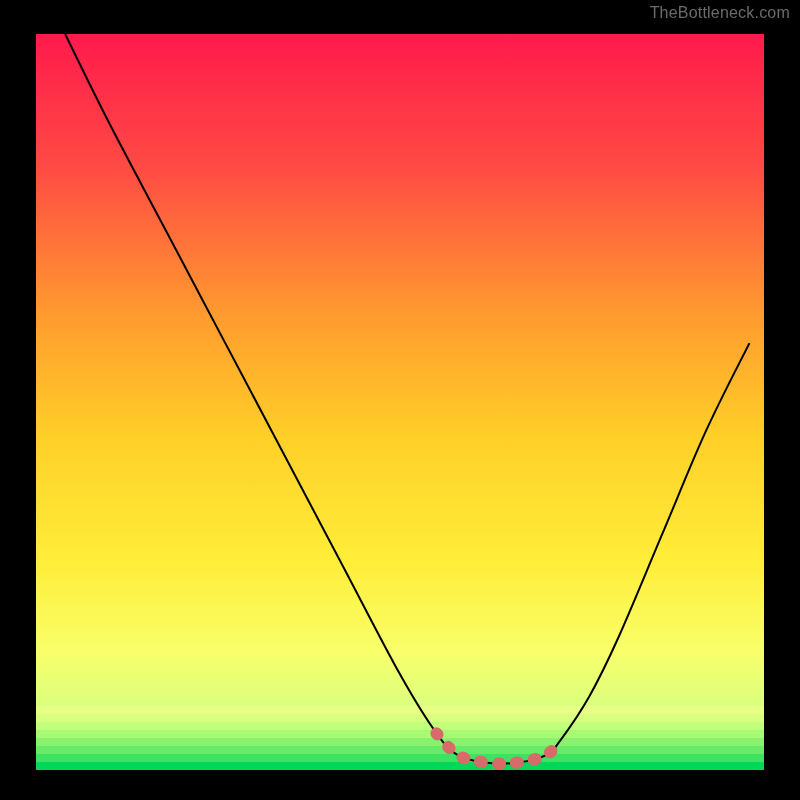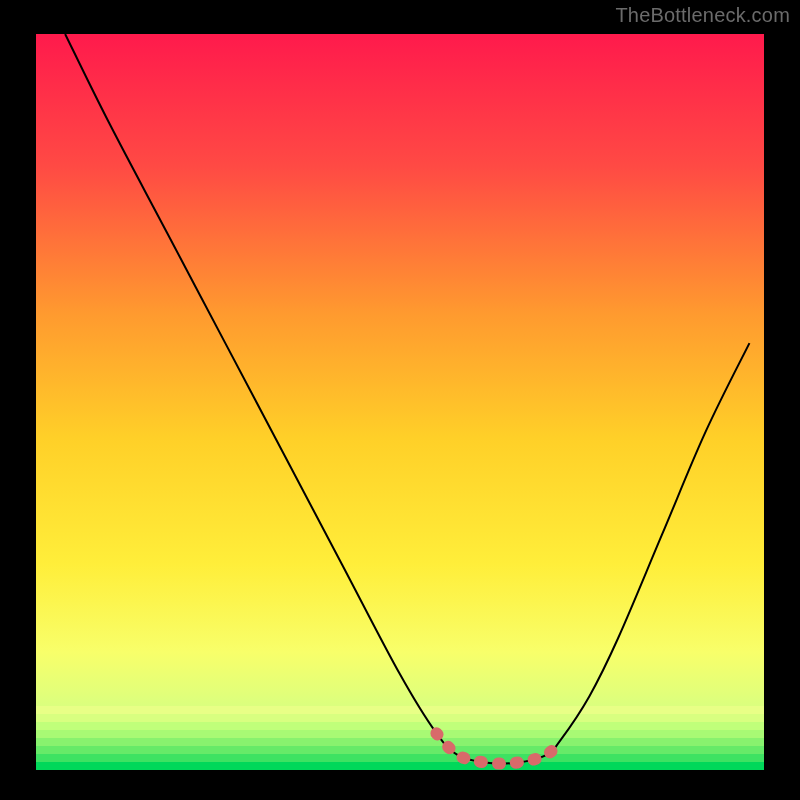--- a/index.html
+++ b/index.html
@@ -14,21 +14,21 @@
     position: relative;
     width: 800px;
     height: 800px;
     background: #000;
   }
   .watermark {
     position: absolute;
     top: 4px;
     right: 10px;
     font-family: Arial, Helvetica, sans-serif;
-    font-size: 20px;
+    font-size: 16px;
     font-weight: 500;
     color: #6b6b6b;
     letter-spacing: 0.2px;
   }
   svg {
     display: block;
   }
 </style>
 </head>
 <body>

